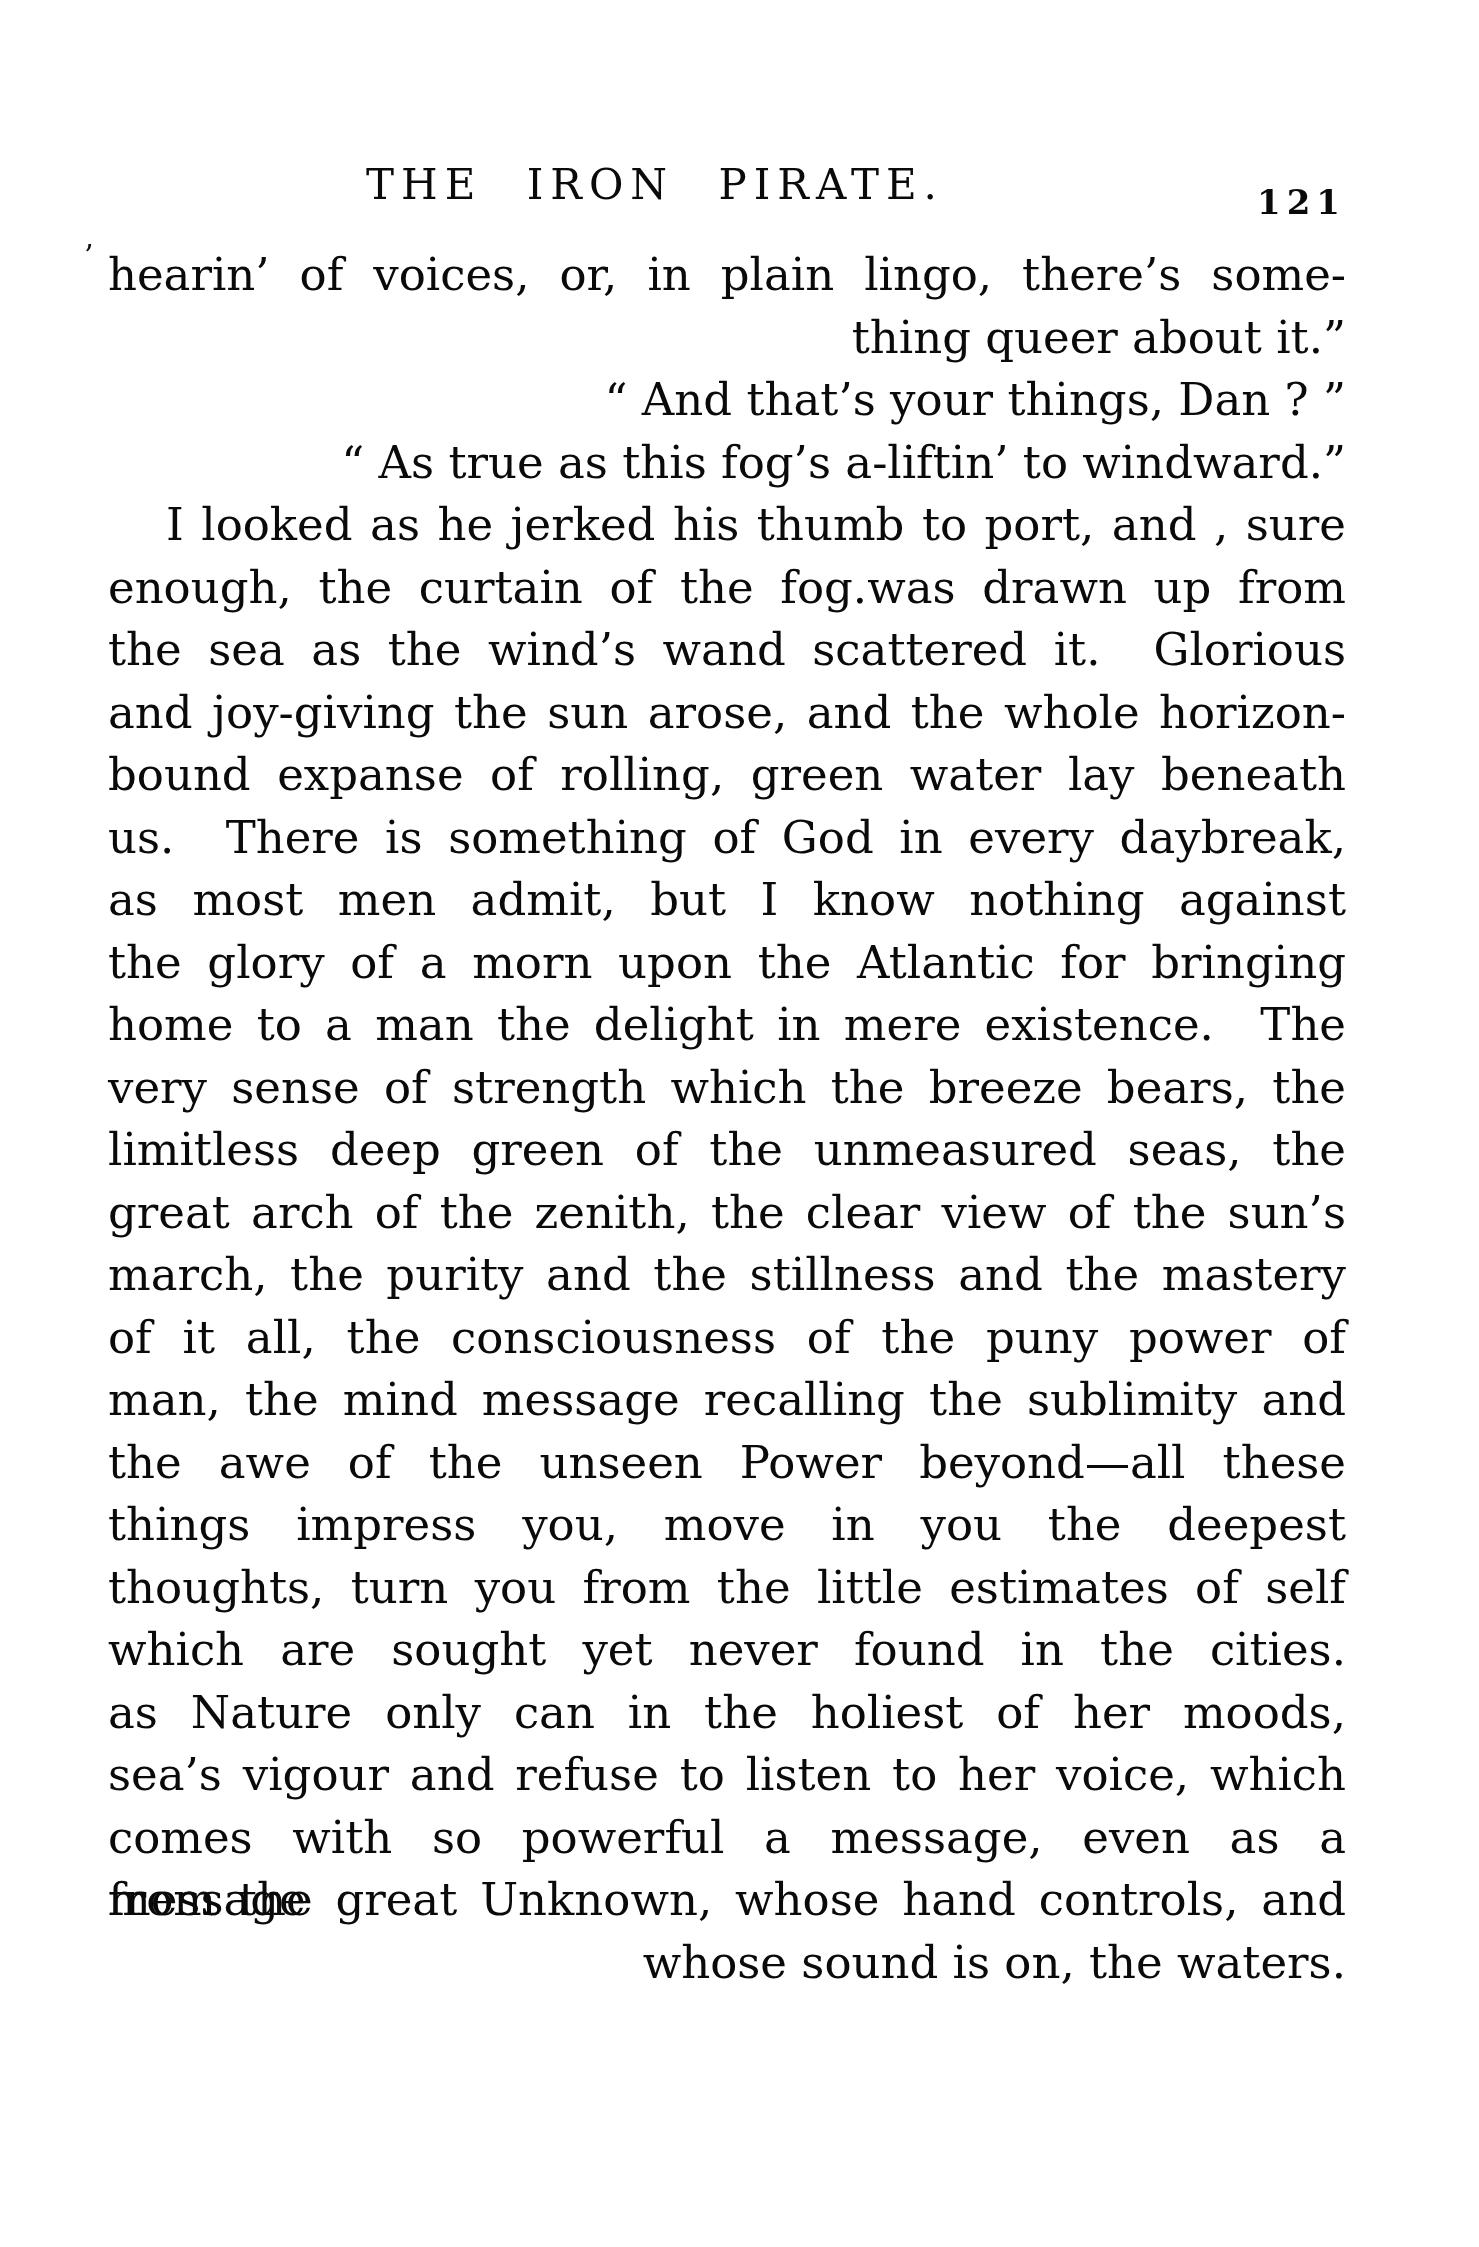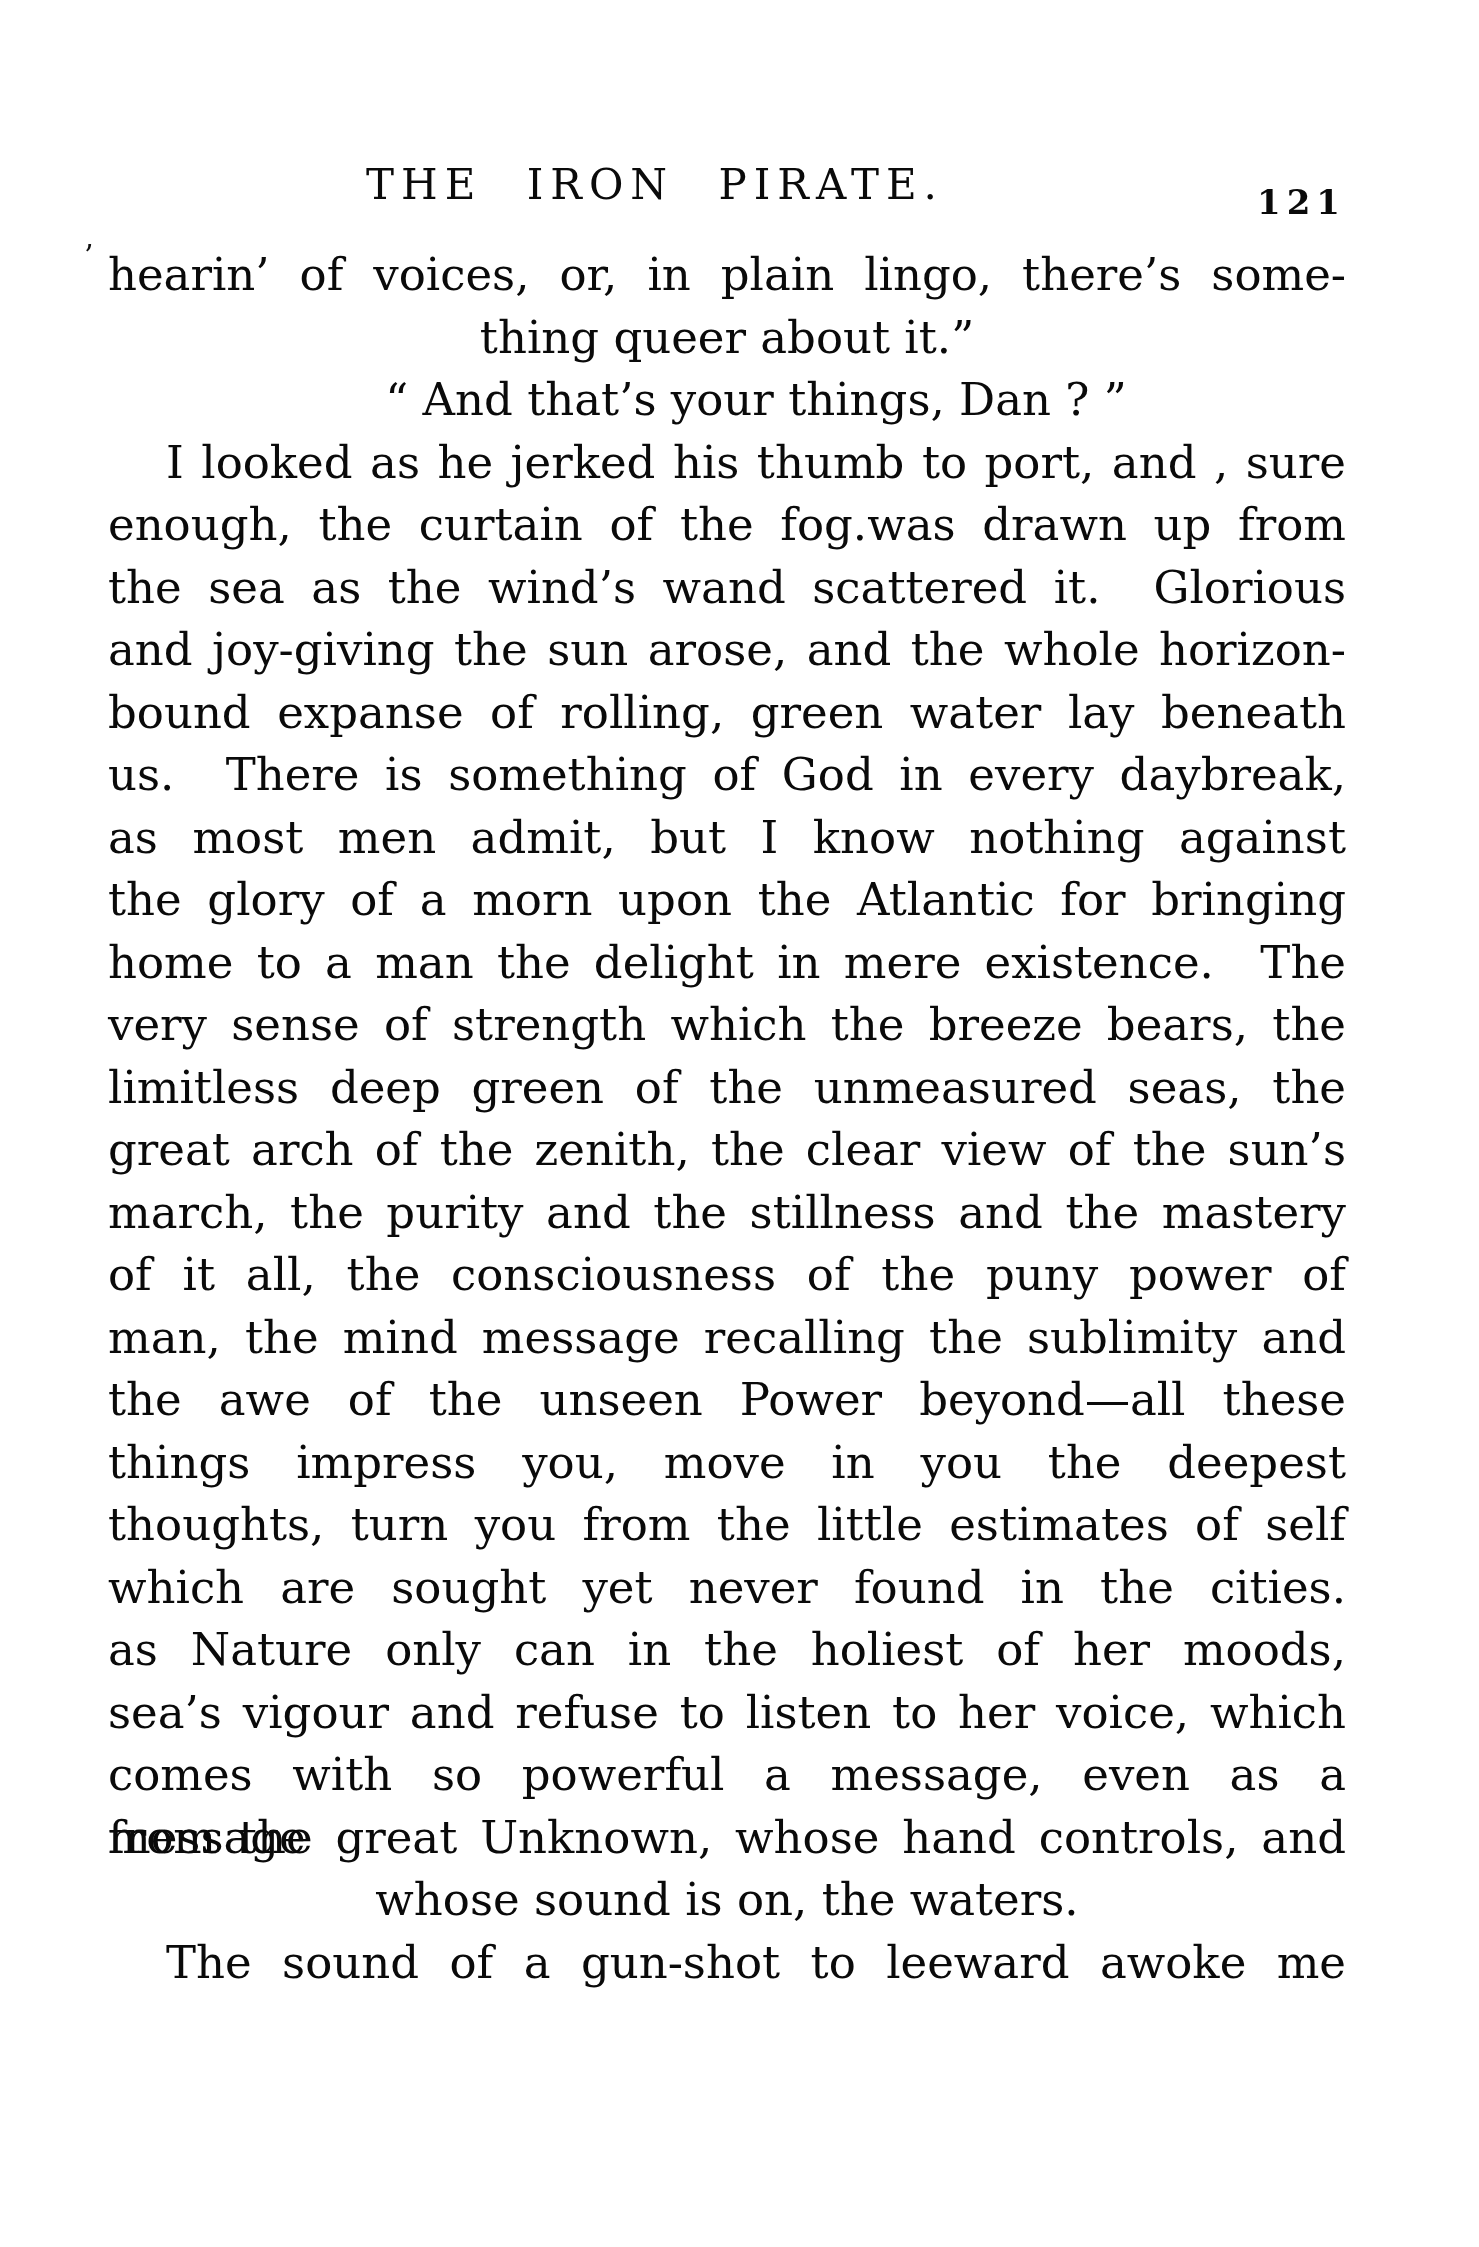--- a/index.html
+++ b/index.html
@@ -49,21 +49,21 @@
     position: absolute;
     top: 244px;
     left: 108px;
     width: 1238px;
   }
   .text-line {
     height: 62.5px;
     line-height: 62.5px;
     font-size: 45px;
     white-space: normal;
-    text-align: center;
+    text-align: right;
   }
   .text-line.just {
     text-align: justify;
     text-align-last: justify;
   }
   .text-line.indent {
     padding-left: 58px;
   }
   .text-line.indent.just {
     
@@ -84,20 +84,21 @@
   <div class="running-head">THE IRON PIRATE.</div>
 
   <div class="page-number">121</div>
 
   <div class="margin-speck">’</div>
 
   <div class="text-block">
       <div class="text-line just">hearin’ of voices, or, in plain lingo, there’s some-</div>
       <div class="text-line">thing queer about it.”</div>
       <div class="text-line indent">“ And that’s your things, Dan ? ”</div>
+      <div class="text-line indent">“ As true as this fog’s a-liftin’ to windward.”</div>
       <div class="text-line just indent">I looked as he jerked his thumb to port, and&nbsp;, sure</div>
       <div class="text-line just">enough, the curtain of the fog.was drawn up from</div>
       <div class="text-line just">the sea as the wind’s wand scattered it.&nbsp; Glorious</div>
       <div class="text-line just">and joy-giving the sun arose, and the whole horizon-</div>
       <div class="text-line just">bound expanse of rolling, green water lay beneath</div>
       <div class="text-line just">us.&nbsp; There is something of God in every daybreak,</div>
       <div class="text-line just">as most men admit, but I know nothing against</div>
       <div class="text-line just">the glory of a morn upon the Atlantic for bringing</div>
       <div class="text-line just">home to a man the delight in mere existence.&nbsp; The</div>
       <div class="text-line just">very sense of strength which the breeze bears, the</div>

